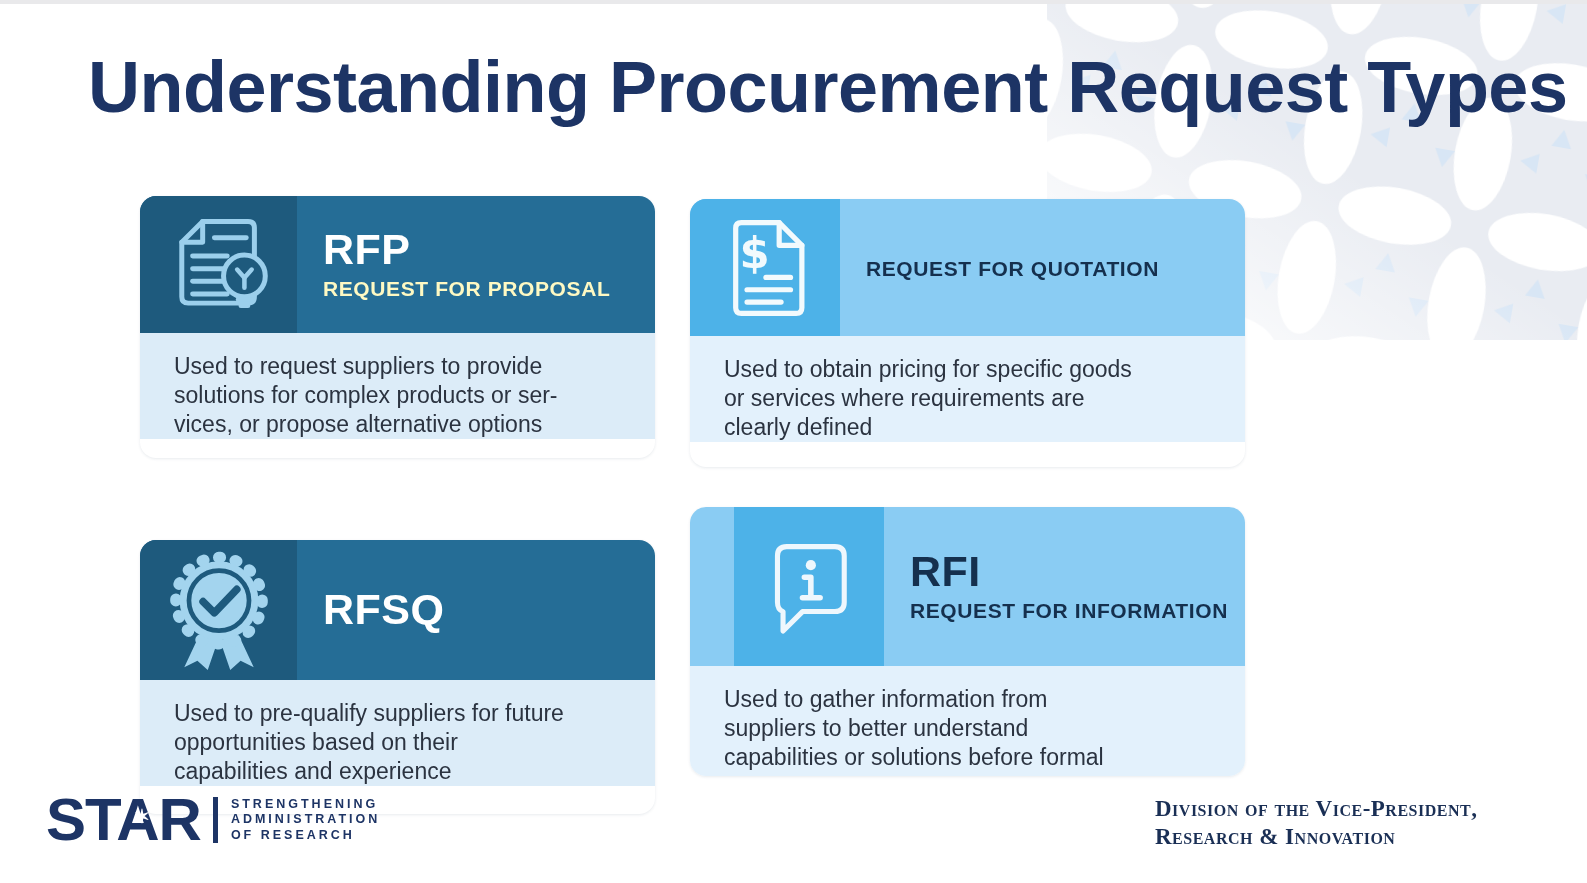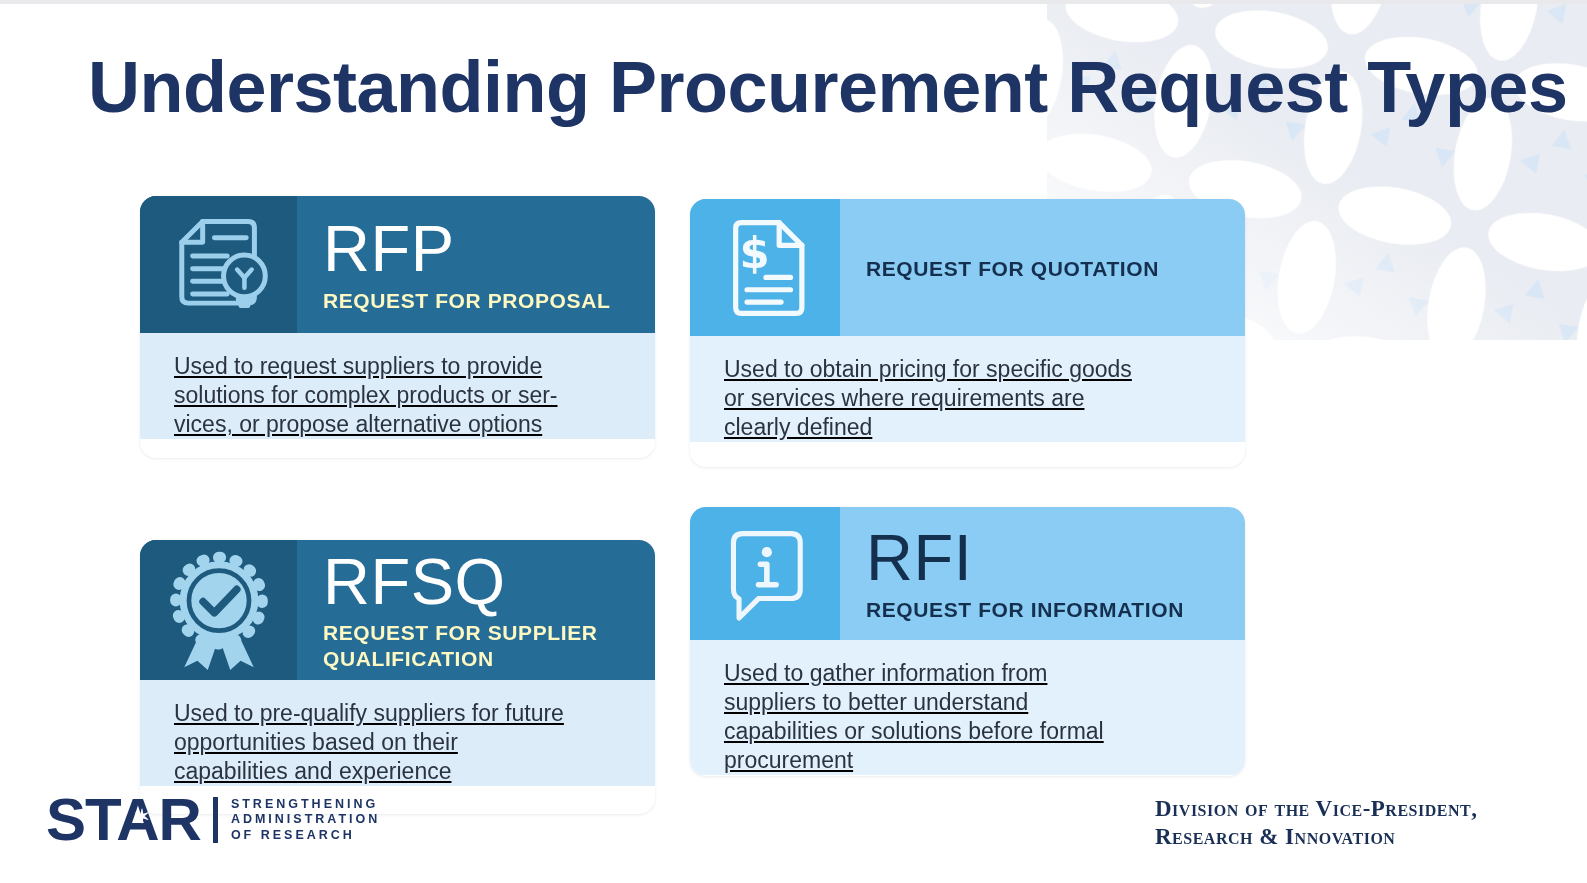--- a/index.html
+++ b/index.html
@@ -26,41 +26,41 @@
     position:absolute; border-radius:16px; overflow:hidden; z-index:2;
     box-shadow:0 1px 3px rgba(30,60,90,0.10);
   }
   .card-header { display:flex; align-items:stretch; }
   .icon-cell { display:flex; align-items:center; justify-content:center; flex:0 0 auto; }
   .card.dark .card-header { background:#256d96; }
   .card.dark .icon-cell  { background:#1e5a7d; width:157px; }
   .card.light .card-header { background:#8accf3; }
   .card.light .icon-cell  { background:#4db2e8; width:150px; }
   .header-text { display:flex; flex-direction:column; justify-content:center; padding-left:26px; padding-right:10px; }
-  .acronym { font-size:65px; font-weight:400; line-height:1.05; letter-spacing:0.5px; }
+  .acronym { font-size:43px; font-weight:700; line-height:1.05; letter-spacing:0.5px; }
   .subtitle { font-size:21px; font-weight:700; letter-spacing:0.6px; margin-top:4px; line-height:1.25; }
   .card.dark .acronym { color:#ffffff; }
   .card.dark .subtitle { color:#fef9c3; }
   .card.light .acronym { color:#15304e; }
   .card.light .subtitle { color:#15304e; }
-  .card-body { padding:19px 44px 0 34px;text-decoration:underline; }
+  .card-body { padding:19px 44px 0 34px; }
   .card.dark .card-body { background:#dcecf8; }
   .card.light .card-body { background:#e3f1fc; }
   .card-body p {
     font-size:23px; line-height:29px; color:#2b3340; white-space:pre-line; font-weight:400;
   }
   
   #card-rfp  { left:140px; top:196px; width:515px; height:262px; }
   #card-rfp  .card-header { height:137px; }
   #card-rfq  { left:690px; top:199px; width:555px; height:268px; }
   #card-rfq  .card-header { height:137px; }
   #card-rfsq { left:140px; top:492px; width:515px; height:274px;margin-top:48px; }
   #card-rfsq .card-header { height:140px; }
   #card-rfi  { left:690px; top:507px; width:555px; height:269px; }
-  #card-rfi  .card-header { height:133px; }
+  #card-rfi  .card-header { height:159px;padding-left:44px; }
   #card-rfsq .header-text { max-width:345px; }
 
   
   .logo-group {
     position:absolute; left:46px; top:790px; display:flex; align-items:center; z-index:2;
   }
   .wordmark {
     position:relative; font-size:60px; font-weight:900; color:#1d3465;
     line-height:1; letter-spacing:-1px;
   }
@@ -178,21 +178,20 @@
         <path d="M44,94 L28,128 L42,121 L53,131 L64,99 Z" fill="#a3d4ee"></path>
         <path d="M86,94 L102,128 L88,121 L77,131 L66,99 Z" fill="#a3d4ee"></path>
         <circle cx="65" cy="57" r="46" fill="none" stroke="#a3d4ee" stroke-width="12" stroke-dasharray="2 16" stroke-linecap="round"></circle>
         <circle cx="65" cy="57" r="42" fill="#a3d4ee"></circle>
         <circle cx="65" cy="57" r="32" fill="none" stroke="#1e5a7d" stroke-width="5"></circle>
         <path d="M48,58 L60,70 L84,45" stroke="#1e5a7d" stroke-width="8" fill="none" stroke-linecap="round" stroke-linejoin="round"></path>
       </svg>
     </div>
     <div class="header-text">
       <div class="acronym">RFSQ</div>
-      <div class="subtitle">REQUEST FOR SUPPLIER QUALIFICATION</div>
     </div>
   </div>
   <div class="card-body">
     <p>Used to pre-qualify suppliers for future
 opportunities based on their
 capabilities and experience</p>
   </div>
 </section>
 
 <section class="card light" id="card-rfi">

